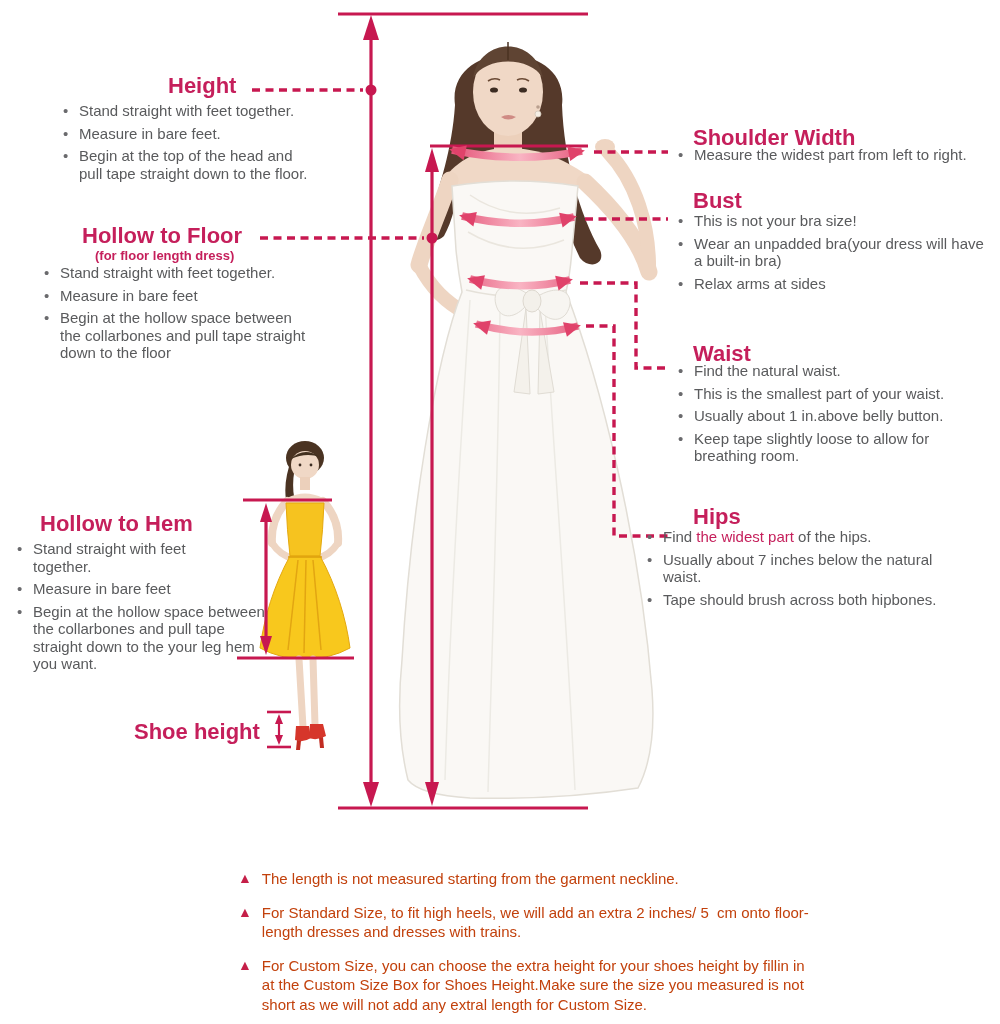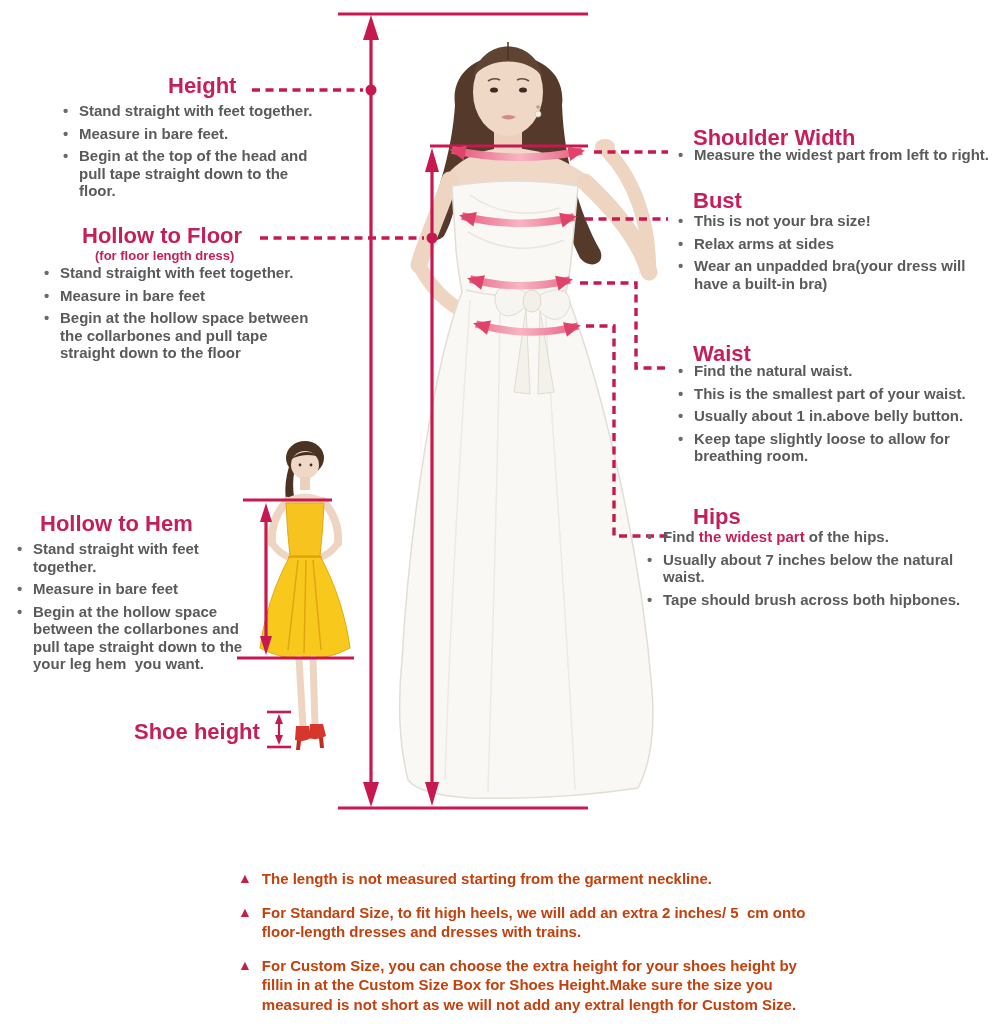--- a/index.html
+++ b/index.html
@@ -1,18 +1,18 @@
 <!DOCTYPE html>
 <html><head>
 <meta charset="utf-8">
 <style>
   html,body{margin:0;padding:0;background:#ffffff;}
   #stage{position:relative;width:1000px;height:1024px;background:#fff;overflow:hidden;
          font-family:"Liberation Sans","DejaVu Sans",sans-serif;}
-  .abs{position:absolute;font-weight:bold;}
+  .abs{position:absolute;}
   .title{color:#c51f5b;font-weight:bold;font-size:22px;line-height:24px;white-space:nowrap;text-align:center;}
   .subtitle{color:#c51f5b;font-weight:bold;font-size:13px;line-height:17px;white-space:nowrap;}
   ul.blist{margin:0;padding:0;list-style:none;color:#595a5c;font-size:15px;line-height:17.5px;}
   ul.blist li{position:relative;padding-left:17px;margin-bottom:5px;white-space:pre-wrap;}
   ul.blist li::before{content:"\2022";position:absolute;left:1px;top:0;color:#6a6a6d;}
   .hl{color:#c51f5b;}
   .notes .note{display:flex;gap:10px;margin-bottom:14px;}
   .notes .tri{color:#c51f48;font-size:14px;line-height:19px;flex:0 0 auto;}
   .notes .ntext{color:#c2410c;font-size:15px;line-height:19.5px;white-space:pre-wrap;width:556px;}
   svg{position:absolute;left:0;top:0;}
@@ -183,22 +183,22 @@
   <div class="abs title" style="left:134px;top:720px;">Shoe height</div>
 
   <div class="abs title" style="left:693px;top:126px;">Shoulder Width</div>
   <ul class="blist abs" style="left:677px;top:146px;width:316px;">
     <li>Measure the widest part from left to right.</li>
   </ul>
 
   <div class="abs title" style="left:693px;top:189px;">Bust</div>
   <ul class="blist abs" style="left:677px;top:212px;width:316px;">
     <li>This is not your bra size!</li>
+    <li style="max-width:290px;">Wear an unpadded bra(your dress will have a built-in bra)</li>
     <li>Relax arms at sides</li>
-    <li style="max-width:290px;">Wear an unpadded bra(your dress will have a built-in bra)</li>
   </ul>
 
   <div class="abs title" style="left:693px;top:342px;">Waist</div>
   <ul class="blist abs" style="left:677px;top:362px;width:316px;">
     <li>Find the natural waist.</li>
     <li>This is the smallest part of your waist.</li>
     <li>Usually about 1 in.above belly button.</li>
     <li style="max-width:280px;">Keep tape slightly loose to allow for breathing room.</li>
   </ul>
 

